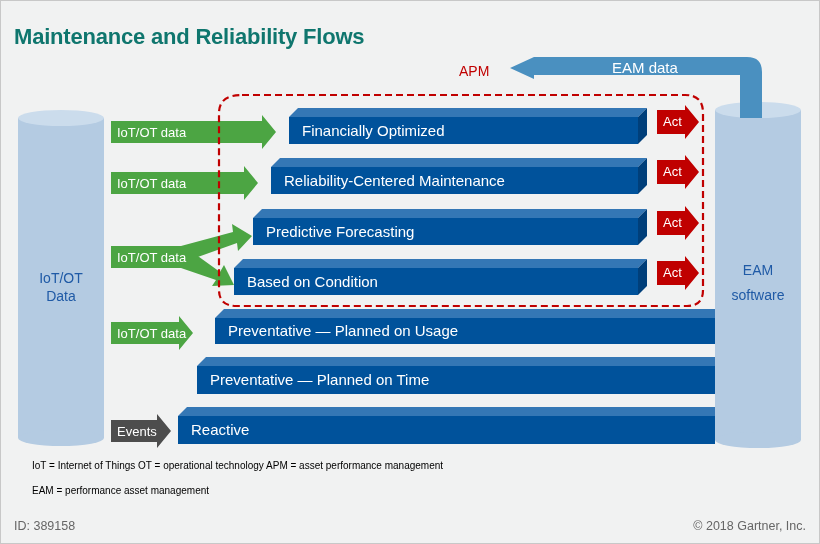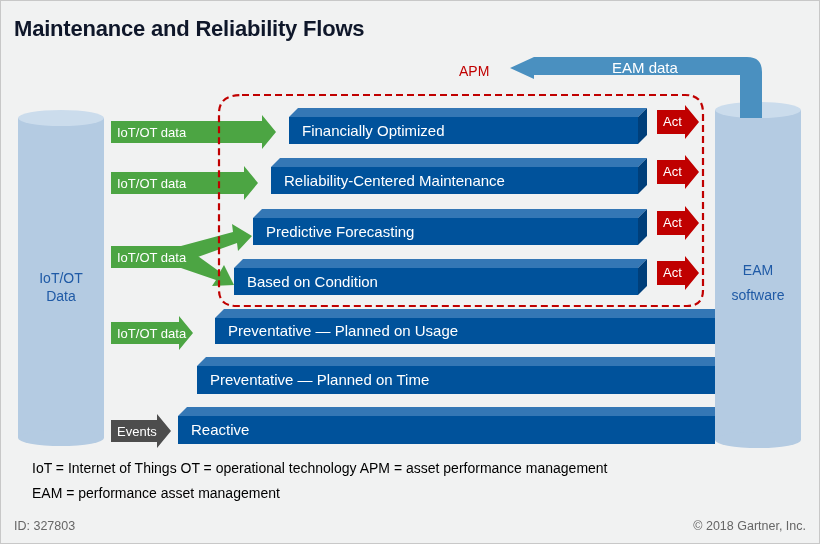--- a/index.html
+++ b/index.html
@@ -7,32 +7,32 @@
     width: 820px; height: 544px; overflow: hidden;
     background: #f1f2f2;
     font-family: "Liberation Sans", sans-serif;
     position: relative;
   }
   #frame {
     position: absolute; left: 0; top: 0; width: 818px; height: 542px;
     border: 1px solid #c8c8c8; background: #f1f2f2;
   }
   #title {
-    position: absolute; left: 14px; top: 16px;
-    font-size: 22px; font-weight: bold; color: #0f172a;
+    position: absolute; left: 14px; top: 24px;
+    font-size: 22px; font-weight: bold; color: #0f766e;
     letter-spacing: -0.2px;
   }
   svg#diagram { position: absolute; left: 0; top: 0; }
   .bar-label { font-family: "Liberation Sans", sans-serif; font-size: 15px; fill: #ffffff; }
   .arrow-label { font-family: "Liberation Sans", sans-serif; font-size: 13px; fill: #ffffff; }
   .cyl-label { font-family: "Liberation Sans", sans-serif; font-size: 14px; fill: #1f5aa6; }
   .apm-label { font-family: "Liberation Sans", sans-serif; font-size: 14px; fill: #c00000; }
   .eam-data-label { font-family: "Liberation Sans", sans-serif; font-size: 15px; fill: #ffffff; }
   #legend1, #legend2 {
-    position: absolute; left: 32px; font-size: 14px; color: #000;
+    position: absolute; left: 32px; font-size: 10px; color: #000;
   }
   #legend1 { top: 460px; }
   #legend2 { top: 485px; }
   #footer-id {
     position: absolute; left: 14px; top: 519px; font-size: 12.5px; color: #666;
   }
   #footer-copy {
     position: absolute; right: 14px; top: 519px; font-size: 12.5px; color: #666;
   }
 </style>
@@ -151,14 +151,14 @@
         <polygon points="657,261 685,261 685,256 699,273 685,290 685,285 657,285" fill="#c00000"></polygon>
         <text class="arrow-label" x="663" y="277">Act</text>
       </g>
     </g>
 
   <path d="M 242 95 L 685 95 Q 703 95 703 113 L 703 290 Q 703 306 687 306 L 237 306 Q 219 306 219 290 L 219 113 Q 219 95 242 95 Z" fill="none" stroke="#c00000" stroke-width="2.2" stroke-dasharray="7,4"></path>
 </svg>
 
 <div id="legend1">IoT = Internet of Things   OT = operational technology  APM = asset performance management</div>
 <div id="legend2">EAM = performance asset management</div>
-<div id="footer-id">ID: 327803</div>
+<div id="footer-id">ID: 389158</div>
 <div id="footer-copy">© 2018 Gartner, Inc.</div>
 
 </body></html>

